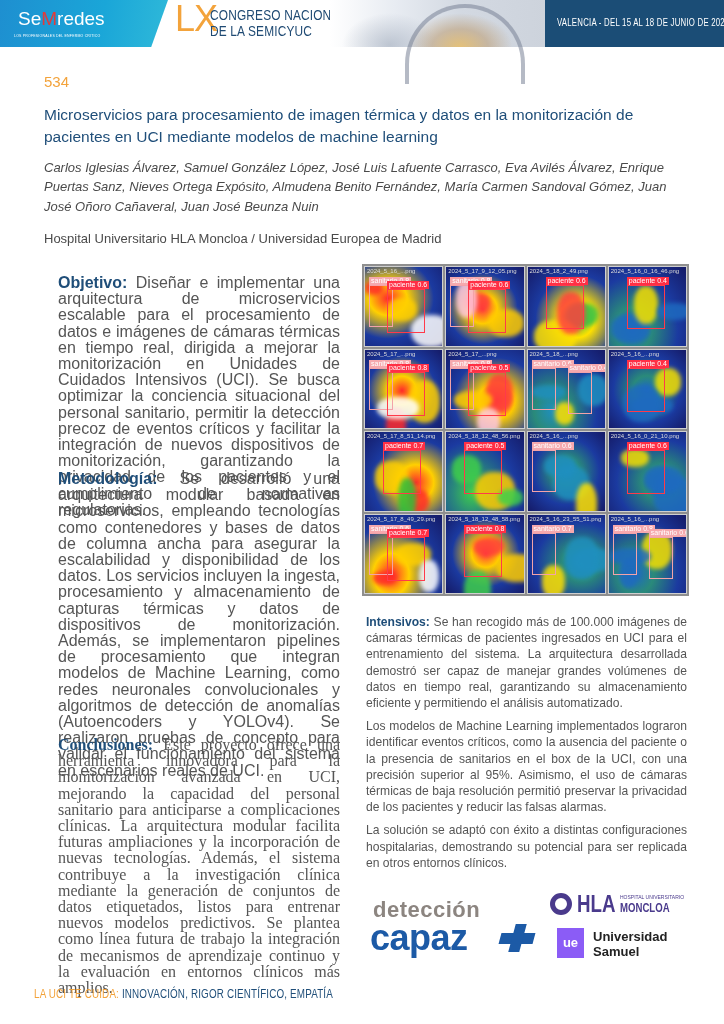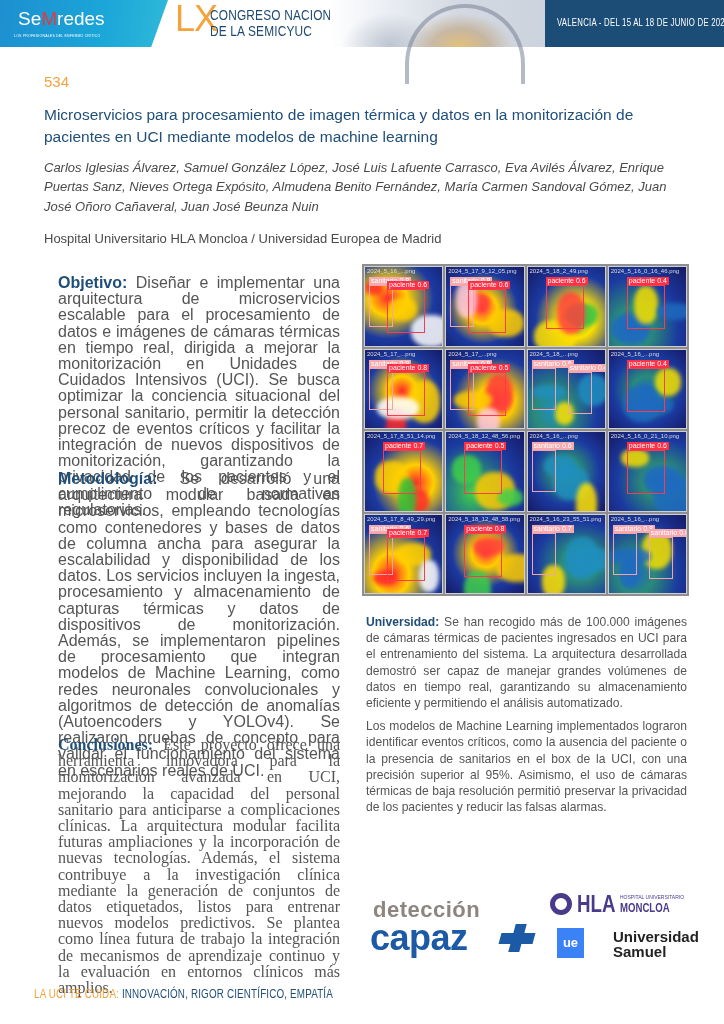--- a/index.html
+++ b/index.html
@@ -53,22 +53,22 @@
   
   .logo-fundacion { position: absolute; left: 373px; top: 897px; font-size: 22px; font-weight: bold; color: #8c8580; letter-spacing: 0.5px; }
   .logo-asisa { position: absolute; left: 370px; top: 918px; font-size: 36px; font-weight: bold; color: #1c5aa6; letter-spacing: -0.5px; line-height: 40px; }
   .asisa-plus { position: absolute; left: 500px; top: 924px; width: 34px; height: 28px; }
   .asisa-plus .h { position: absolute; left: 0; top: 9px; width: 34px; height: 11px; background: #1c5aa6; transform: skewX(-15deg); }
   .asisa-plus .v { position: absolute; left: 12px; top: 0; width: 11px; height: 28px; background: #1c5aa6; transform: skewX(-15deg); }
   .hla-ring { position: absolute; left: 550px; top: 893px; width: 22px; height: 22px; border-radius: 50%; border: 5px solid #4a3a8c; }
   .hla-text { position: absolute; left: 577px; top: 890px; font-size: 24px; font-weight: bold; color: #4a3a8c; transform: scaleX(0.78); transform-origin: left top; }
   .hla-small { position: absolute; left: 620px; top: 894px; font-size: 5px; color: #4a3a8c; white-space: nowrap; }
   .hla-moncloa { position: absolute; left: 620px; top: 901px; font-size: 12px; font-weight: bold; color: #4a3a8c; transform: scaleX(0.8); transform-origin: left top; }
-  .ue-box { position: absolute; left: 557px; top: 928px; width: 27px; height: 30px; background: #3b82f6; color: #ffffff; font-size: 13px; font-weight: bold; text-align: center; line-height: 30px; }
-  .ue-text { position: absolute; left: 593px; top: 929px; font-size: 15px; font-weight: bold; color: #222222; line-height: 15px; margin-left: 20px; }
+  .ue-box { position: absolute; left: 557px; top: 928px; width: 27px; height: 30px; background: #8b5cf6; color: #ffffff; font-size: 13px; font-weight: bold; text-align: center; line-height: 30px; }
+  .ue-text { position: absolute; left: 593px; top: 929px; font-size: 13px; font-weight: bold; color: #222222; line-height: 15px; }
 
   .tagline { position: absolute; left: 34px; top: 987px; font-size: 12px; white-space: nowrap; transform: scaleX(0.82); transform-origin: left top; letter-spacing: 0.2px; }
   .tagline .orange { color: #f3a33b; }
   .tagline .navy { color: #1f4e79; }
 </style>
 </head>
 <body>
 
 <div class="banner">
   <div class="banner-left"></div>
@@ -240,22 +240,23 @@
       <div class="blob" style="width: 41px; height: 17px; left: 1px; top: 33px; background: rgb(30, 106, 192); opacity: 0.85;"></div>
       <div class="fname">2024_5_16_...png</div>
       <div class="bbox staff" style="left: 4px; top: 18px; width: 24px; height: 42px;"></div>
       <div class="blabel staff" style="left: 4px; top: 10px;">sanitario 0.8</div>
       <div class="bbox staff" style="left: 40px; top: 22px; width: 24px; height: 42px;"></div>
       <div class="blabel staff" style="left: 40px; top: 14px;">sanitario 0.6</div>
     </div>
   </div>
 
 <div class="col-right sec-res">
-  <p><span class="lead">Universidad:</span><span> Se han recogido más de 100.000 imágenes de cámaras térmicas de pacientes ingresados en UCI para el entrenamiento del sistema. La arquitectura desarrollada demostró ser capaz de manejar grandes volúmenes de datos en tiempo real, garantizando su almacenamiento eficiente y permitiendo el análisis automatizado.</span></p>
+  <p><span class="lead">Intensivos:</span><span> Se han recogido más de 100.000 imágenes de cámaras térmicas de pacientes ingresados en UCI para el entrenamiento del sistema. La arquitectura desarrollada demostró ser capaz de manejar grandes volúmenes de datos en tiempo real, garantizando su almacenamiento eficiente y permitiendo el análisis automatizado.</span></p>
   <p>Los modelos de Machine Learning implementados lograron identificar eventos críticos, como la ausencia del paciente o la presencia de sanitarios en el box de la UCI, con una precisión superior al 95%. Asimismo, el uso de cámaras térmicas de baja resolución permitió preservar la privacidad de los pacientes y reducir las falsas alarmas.</p>
+  <p>La solución se adaptó con éxito a distintas configuraciones hospitalarias, demostrando su potencial para ser replicada en otros entornos clínicos.</p>
 </div>
 
 <div class="logo-fundacion">detección</div>
 <div class="logo-asisa">capaz</div>
 <div class="asisa-plus">
     <div class="h"></div>
     <div class="v"></div>
   </div>
 
 <div class="hla-ring"></div>

